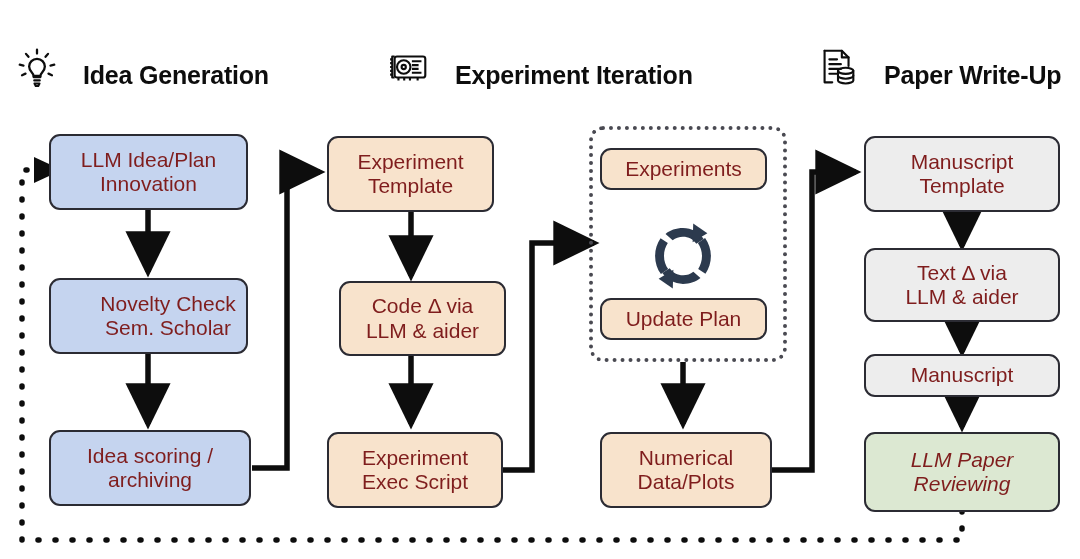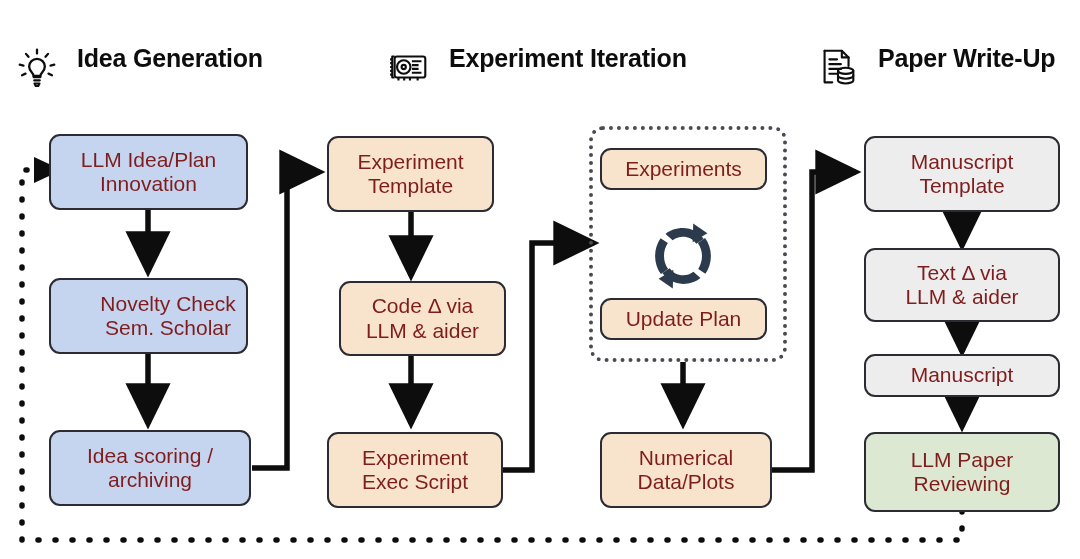--- a/index.html
+++ b/index.html
@@ -14,22 +14,22 @@
     position: relative;
     width: 1080px;
     height: 559px;
     background: #ffffff;
     overflow: hidden;
   }
   
   .stage-header {
     position: absolute;
     display: flex;
-    align-items: flex-start;
-    gap: 17px;
+    align-items: flex-end;
+    gap: 23px;
   }
   .stage-icon {
     width: 46px;
     height: 46px;
     flex: 0 0 46px;
     display: block;
   }
   .stage-title {
     font-size: 25px;
     font-weight: bold;
@@ -264,20 +264,20 @@
       <span>LLM &amp; aider</span>
     </div>
   </div>
 
   <div class="node fill-gray" style="left:864px; top:354px; width:196px; height:43px;">
     <div>
       <span>Manuscript</span>
     </div>
   </div>
 
-  <div class="node fill-green" style="left:864px; top:432px; width:196px; height:80px;">
+  <div class="node fill-green" style="left:864px; top:432px; width:196px; height:80px;font-style:italic;">
     <div>
       <span>LLM Paper</span>
       <span>Reviewing</span>
     </div>
   </div>
 
 </div>
 
 </body></html>

